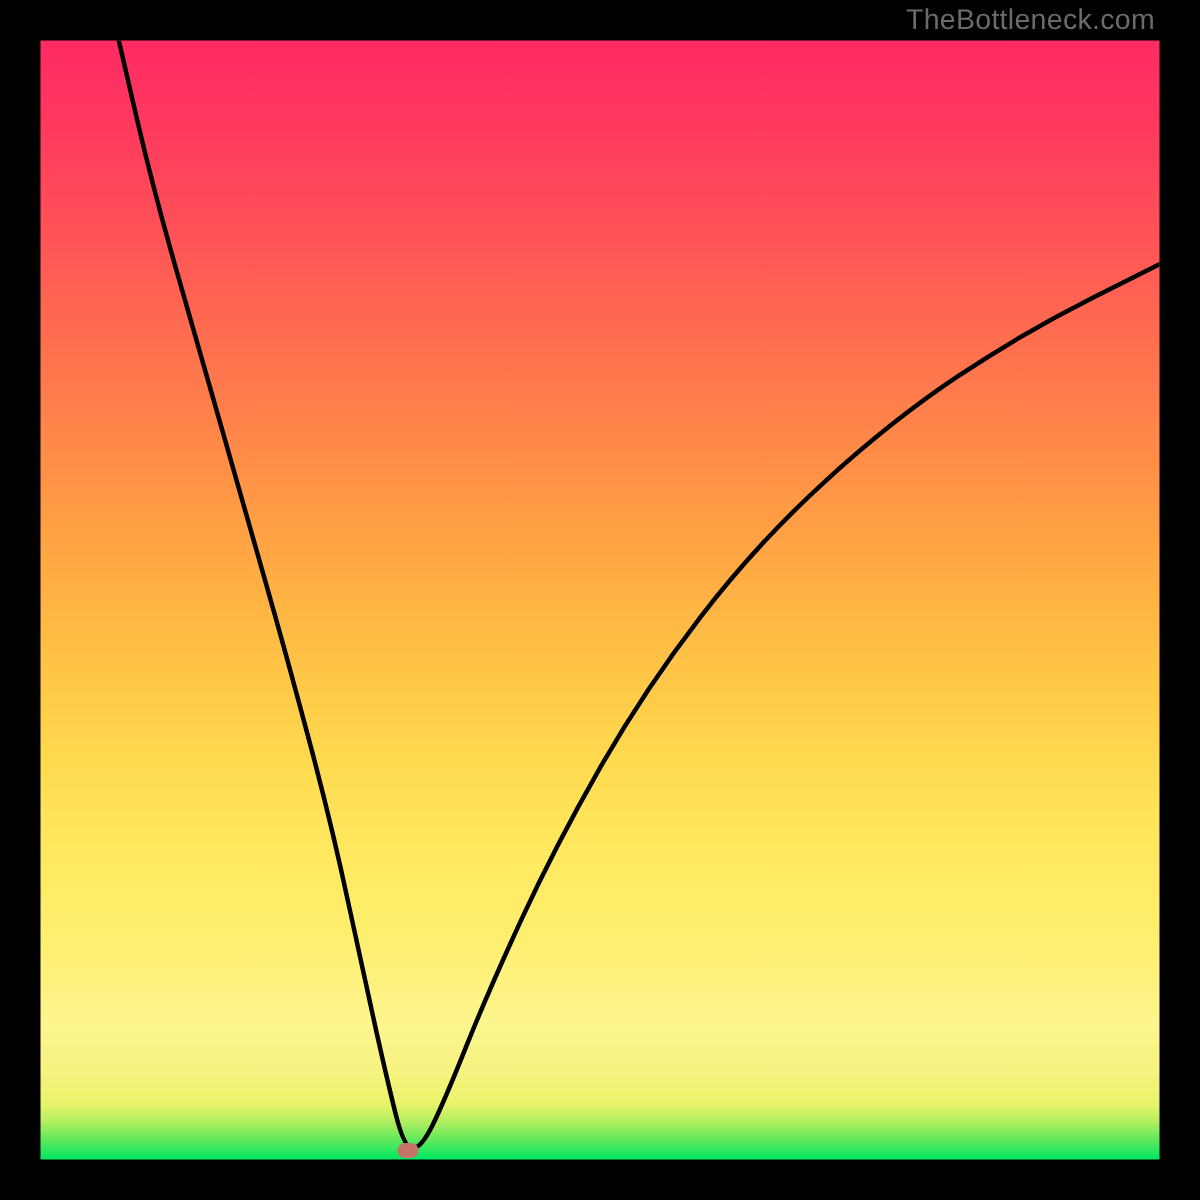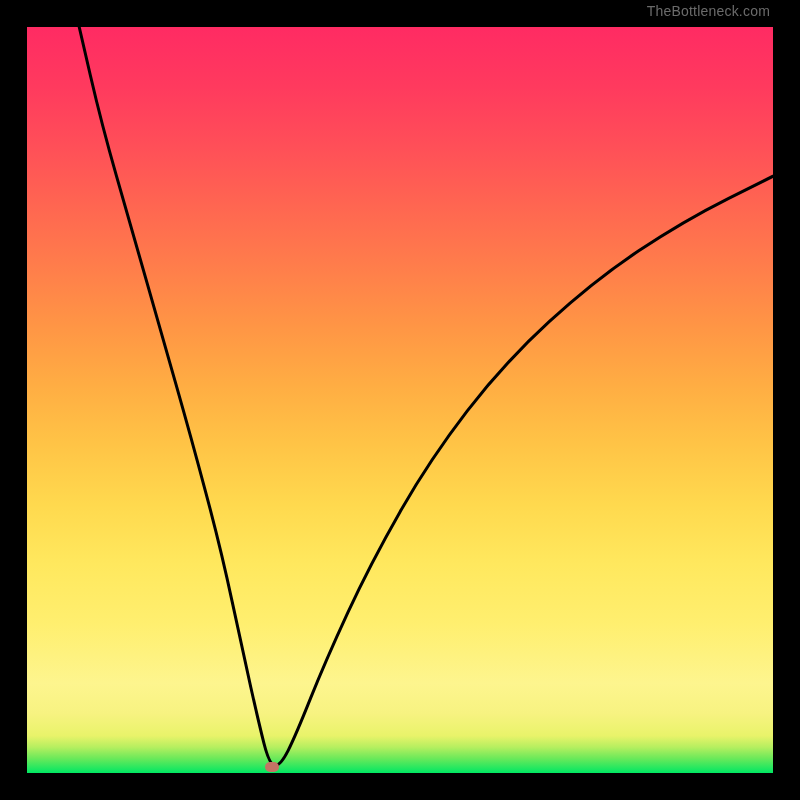--- a/index.html
+++ b/index.html
@@ -50,21 +50,21 @@
     border-radius: 5px;
     background: #c57365;
     transform: translate(-50%, -50%);
   }
   .watermark {
     position: absolute;
     top: 3px;
     right: 30px;
     color: #6b6b6b;
     font-family: Arial, Helvetica, sans-serif;
-    font-size: 14px;
+    font-size: 19px;
     letter-spacing: 0.2px;
   }
 </style>
 </head>
 <body>
 
 <div class="frame">
   <div class="watermark">TheBottleneck.com</div>
   <div class="plot-area">
     <svg class="curve" viewBox="0 0 746 746" preserveAspectRatio="none">

